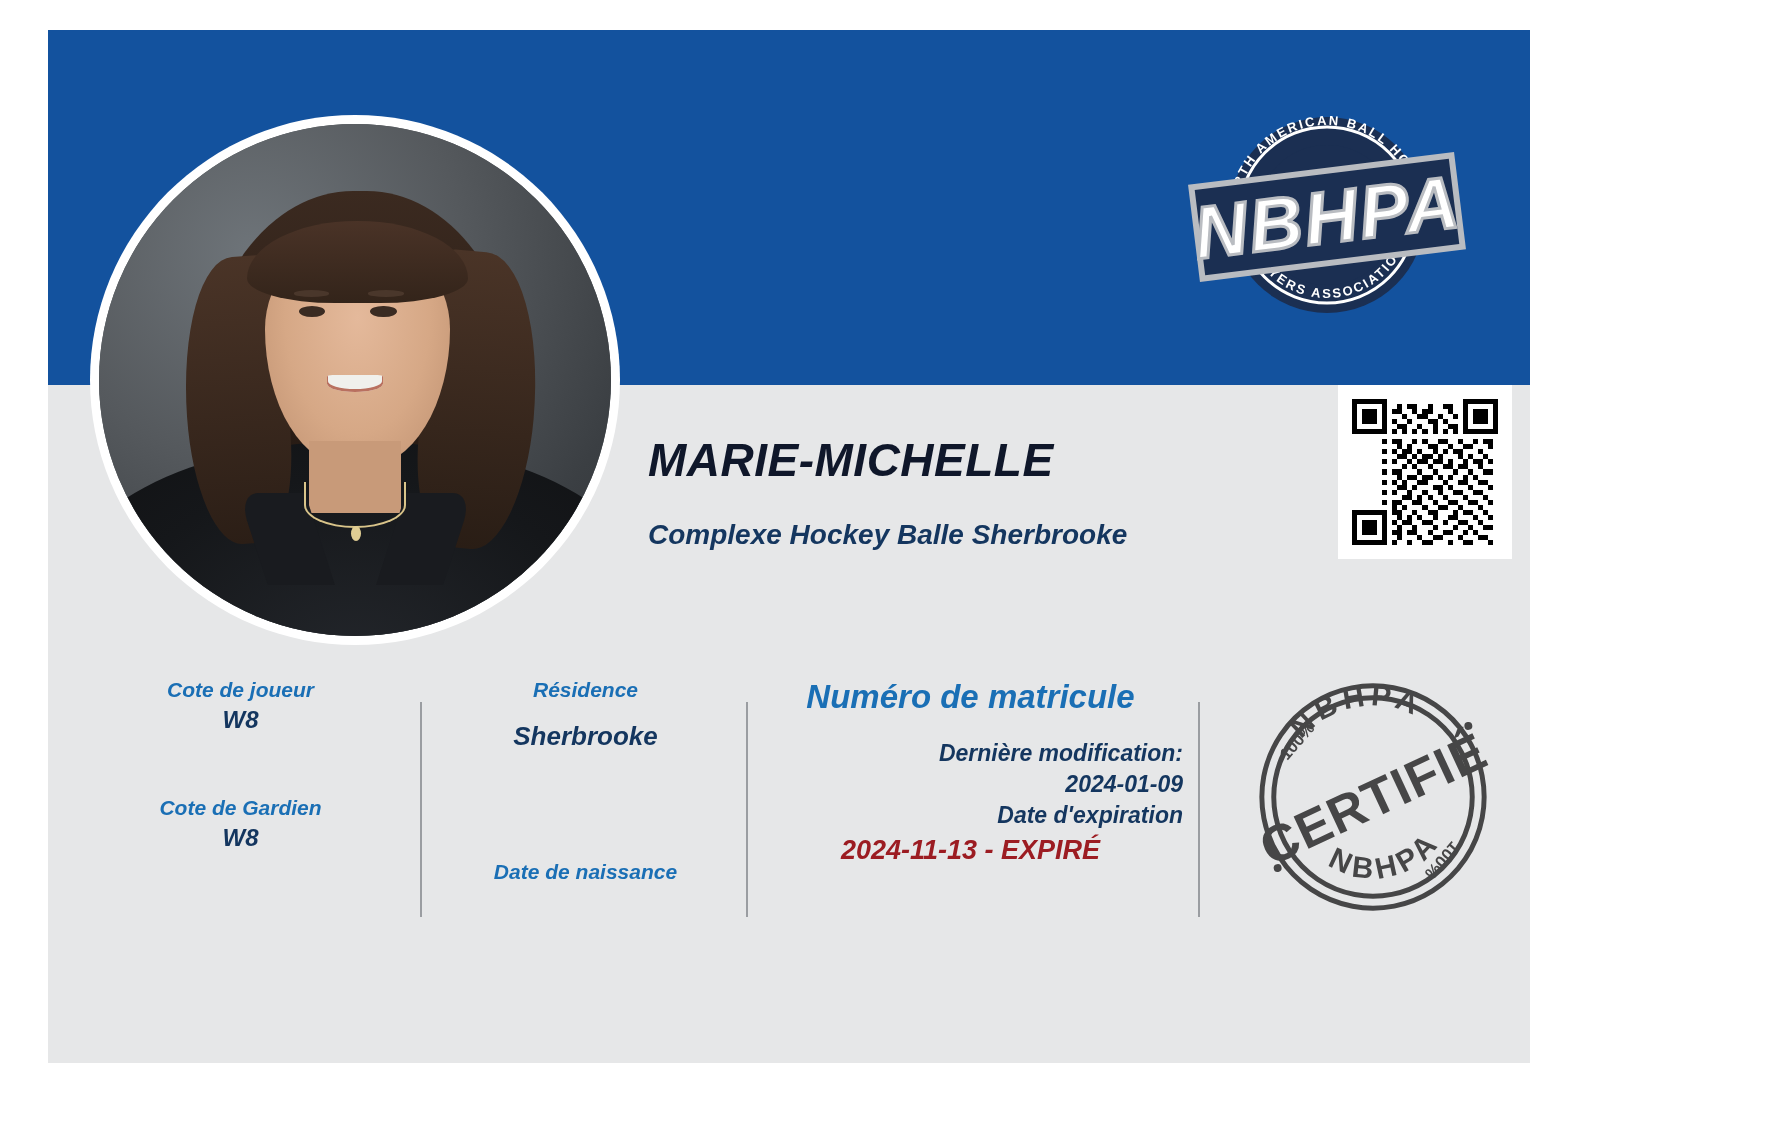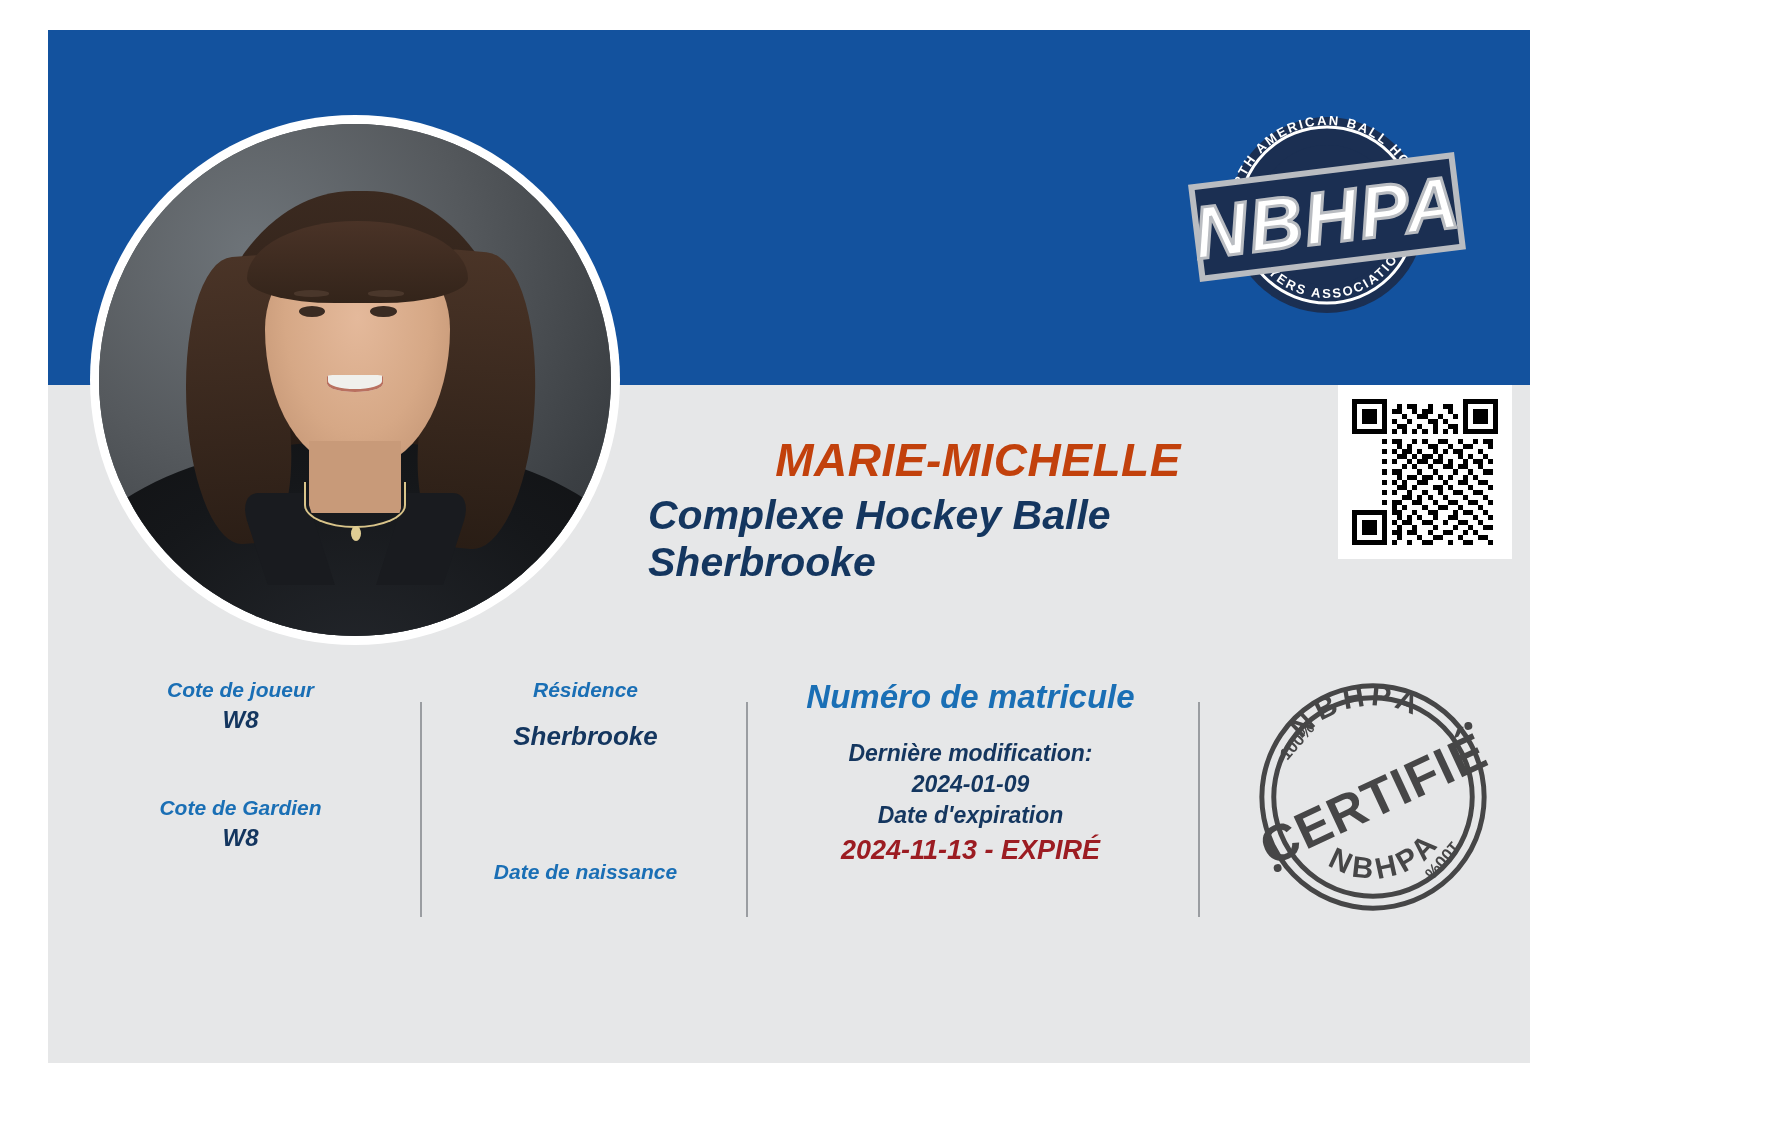--- a/index.html
+++ b/index.html
@@ -163,28 +163,27 @@
   #name-block {
     position: absolute;
     left: 600px;
     top: 400px;
     width: 660px;
   }
   .pname {
     font-size: 46px;
     font-weight: bold;
     font-style: italic;
-    color: #c2410c;
+    color: #0f172a;
     line-height: 1.32;
     letter-spacing: 0.5px;
-    text-align: center;
   }
   .club {
-    margin-top: 1px;
-    font-size: 41px;
+    margin-top: 28px;
+    font-size: 28px;
     font-weight: bold;
     font-style: italic;
     color: #14365f;
   }
   
   #qr {
     position: absolute;
     right: 18px;
     top: 355px;
     width: 174px;
@@ -230,21 +229,21 @@
   #col1 { left: 20px; width: 345px; }
   #col1 .grp2 { margin-top: 62px; }
   #col2 { left: 385px; width: 305px; }
   #col2 .grp2 { margin-top: 108px; }
   #col3 { left: 710px; width: 425px; }
   #mat-lbl { font-size: 33px; }
   #mat-val {
     font-size: 48px; margin-top: 2px;
   }
   .meta {
-    text-align: center;
+    text-align: right;
     font-size: 23px;
     font-weight: bold;
     font-style: italic;
     color: #14365f;
     line-height: 1.35;
   }
   .meta.sp { margin-top: 22px; }
   .expired {
     text-align: center;
     font-size: 27px;

